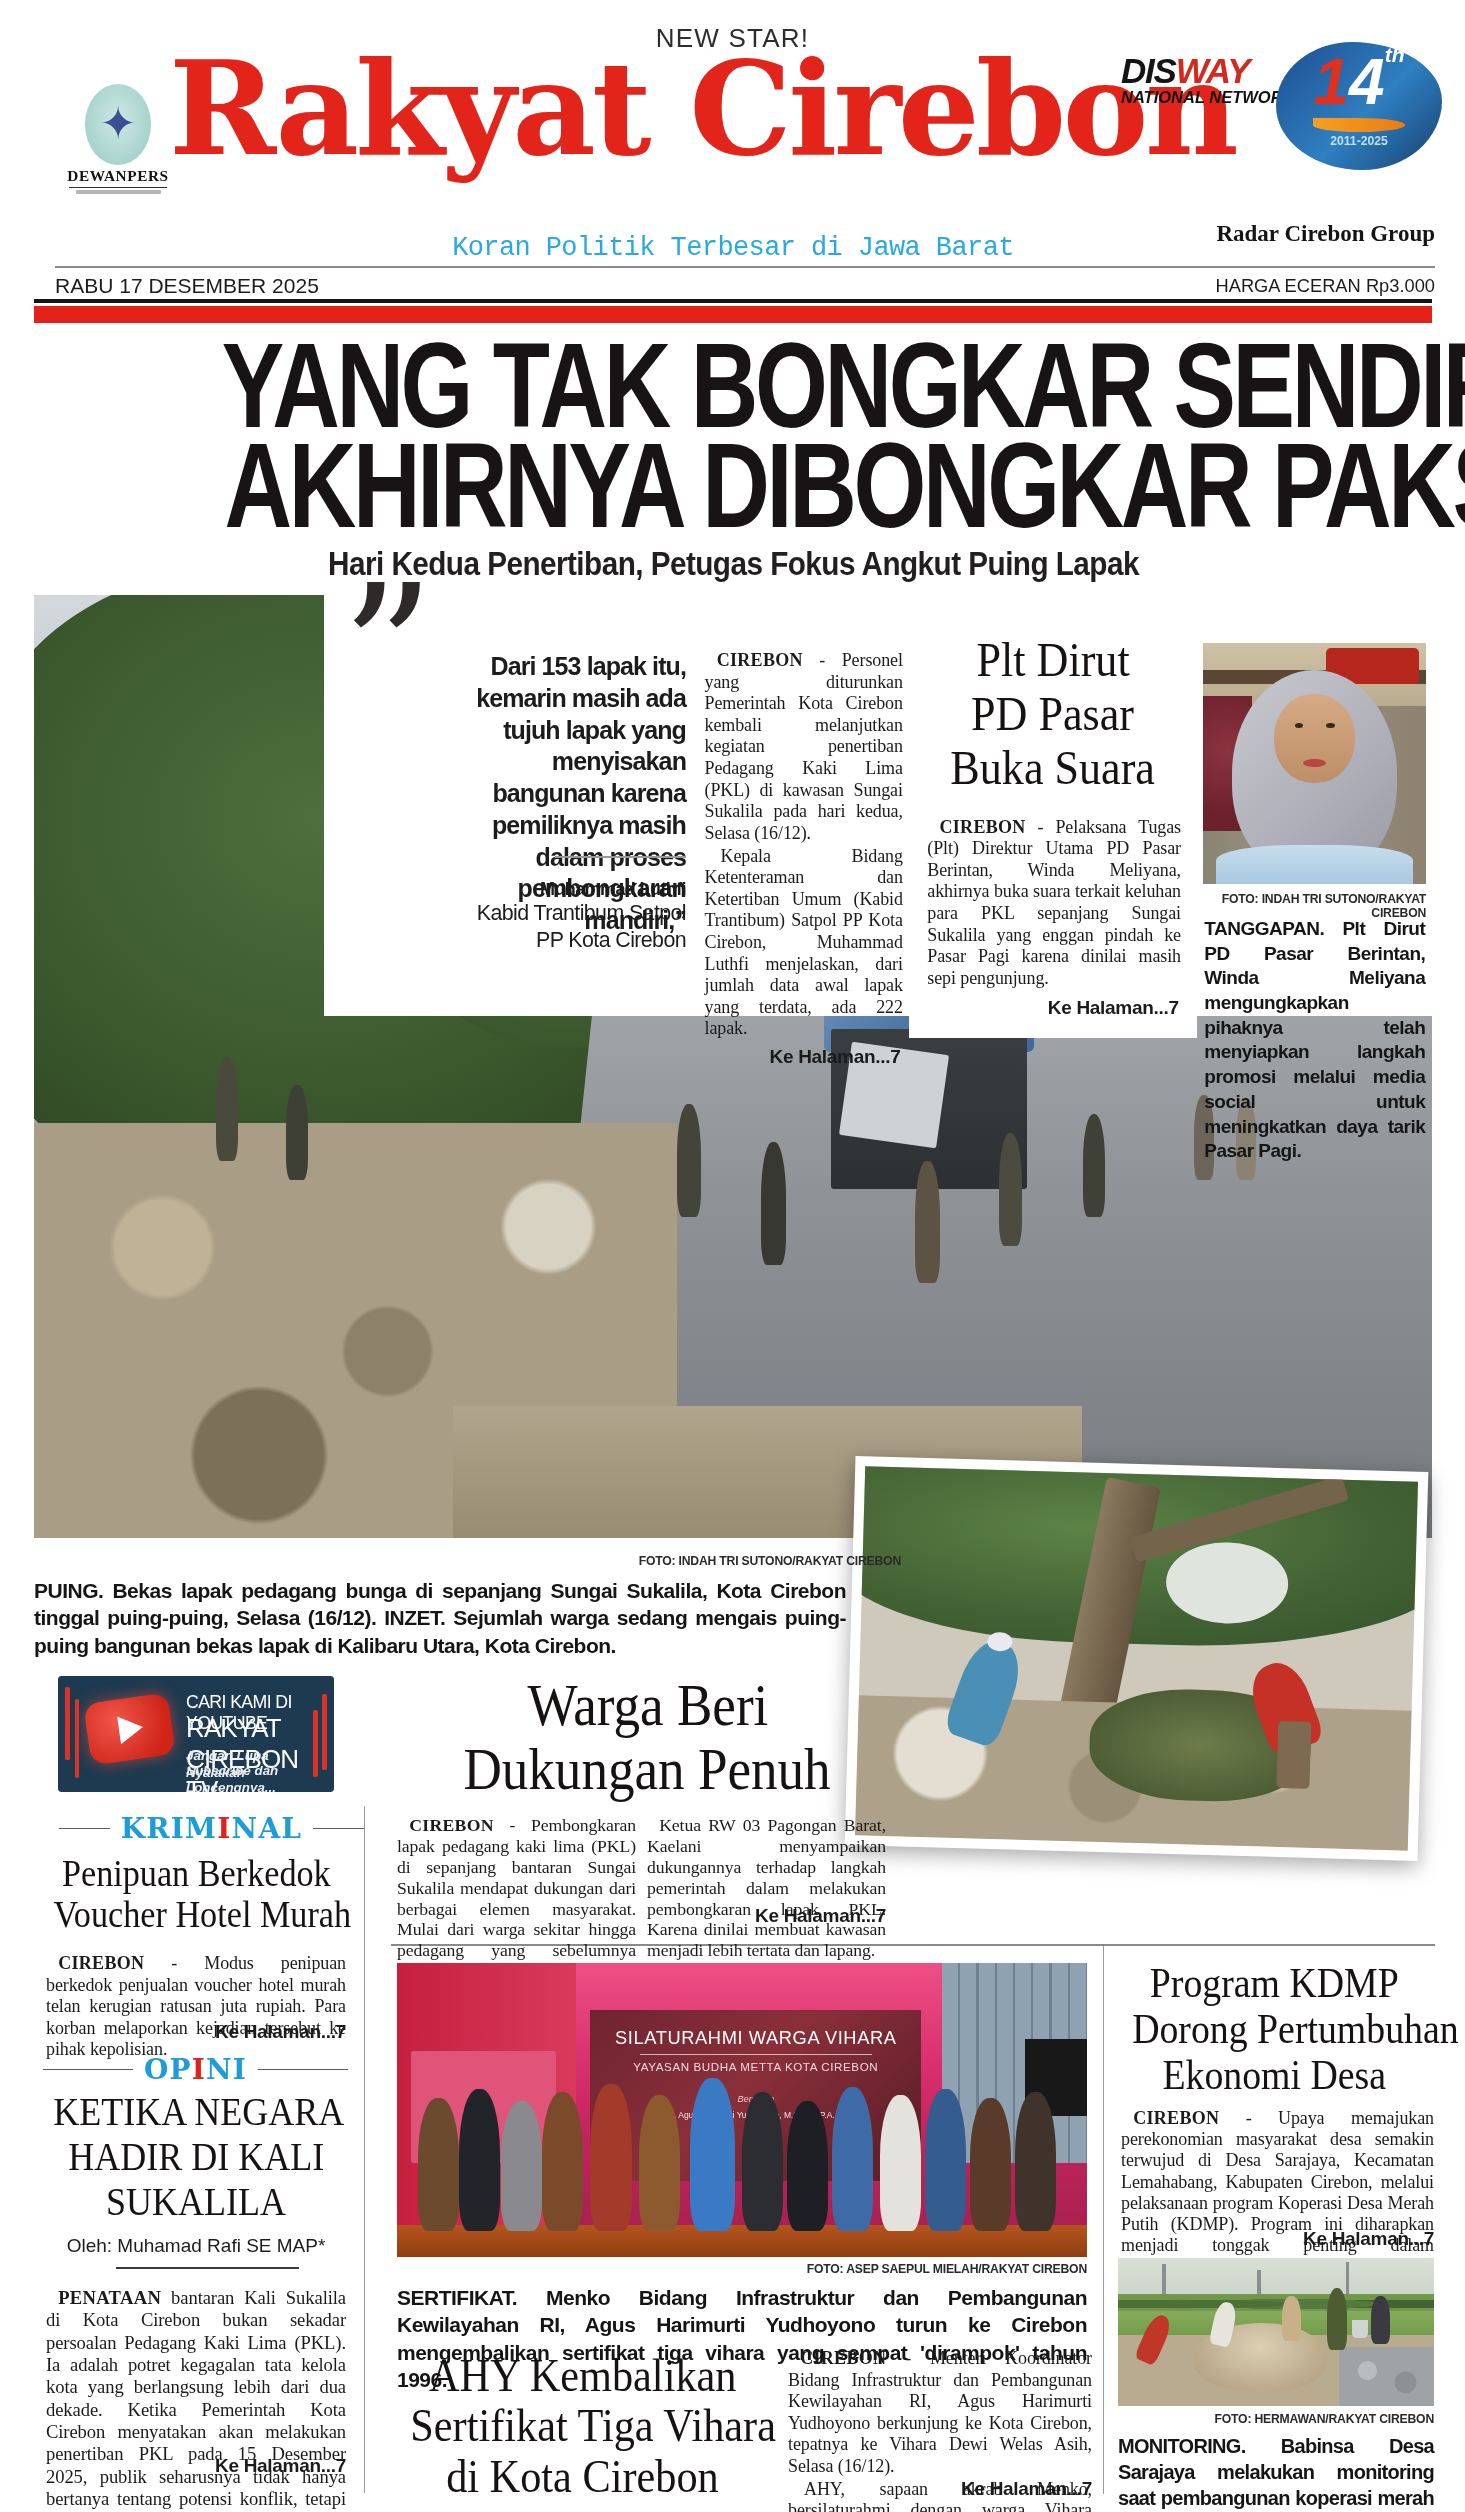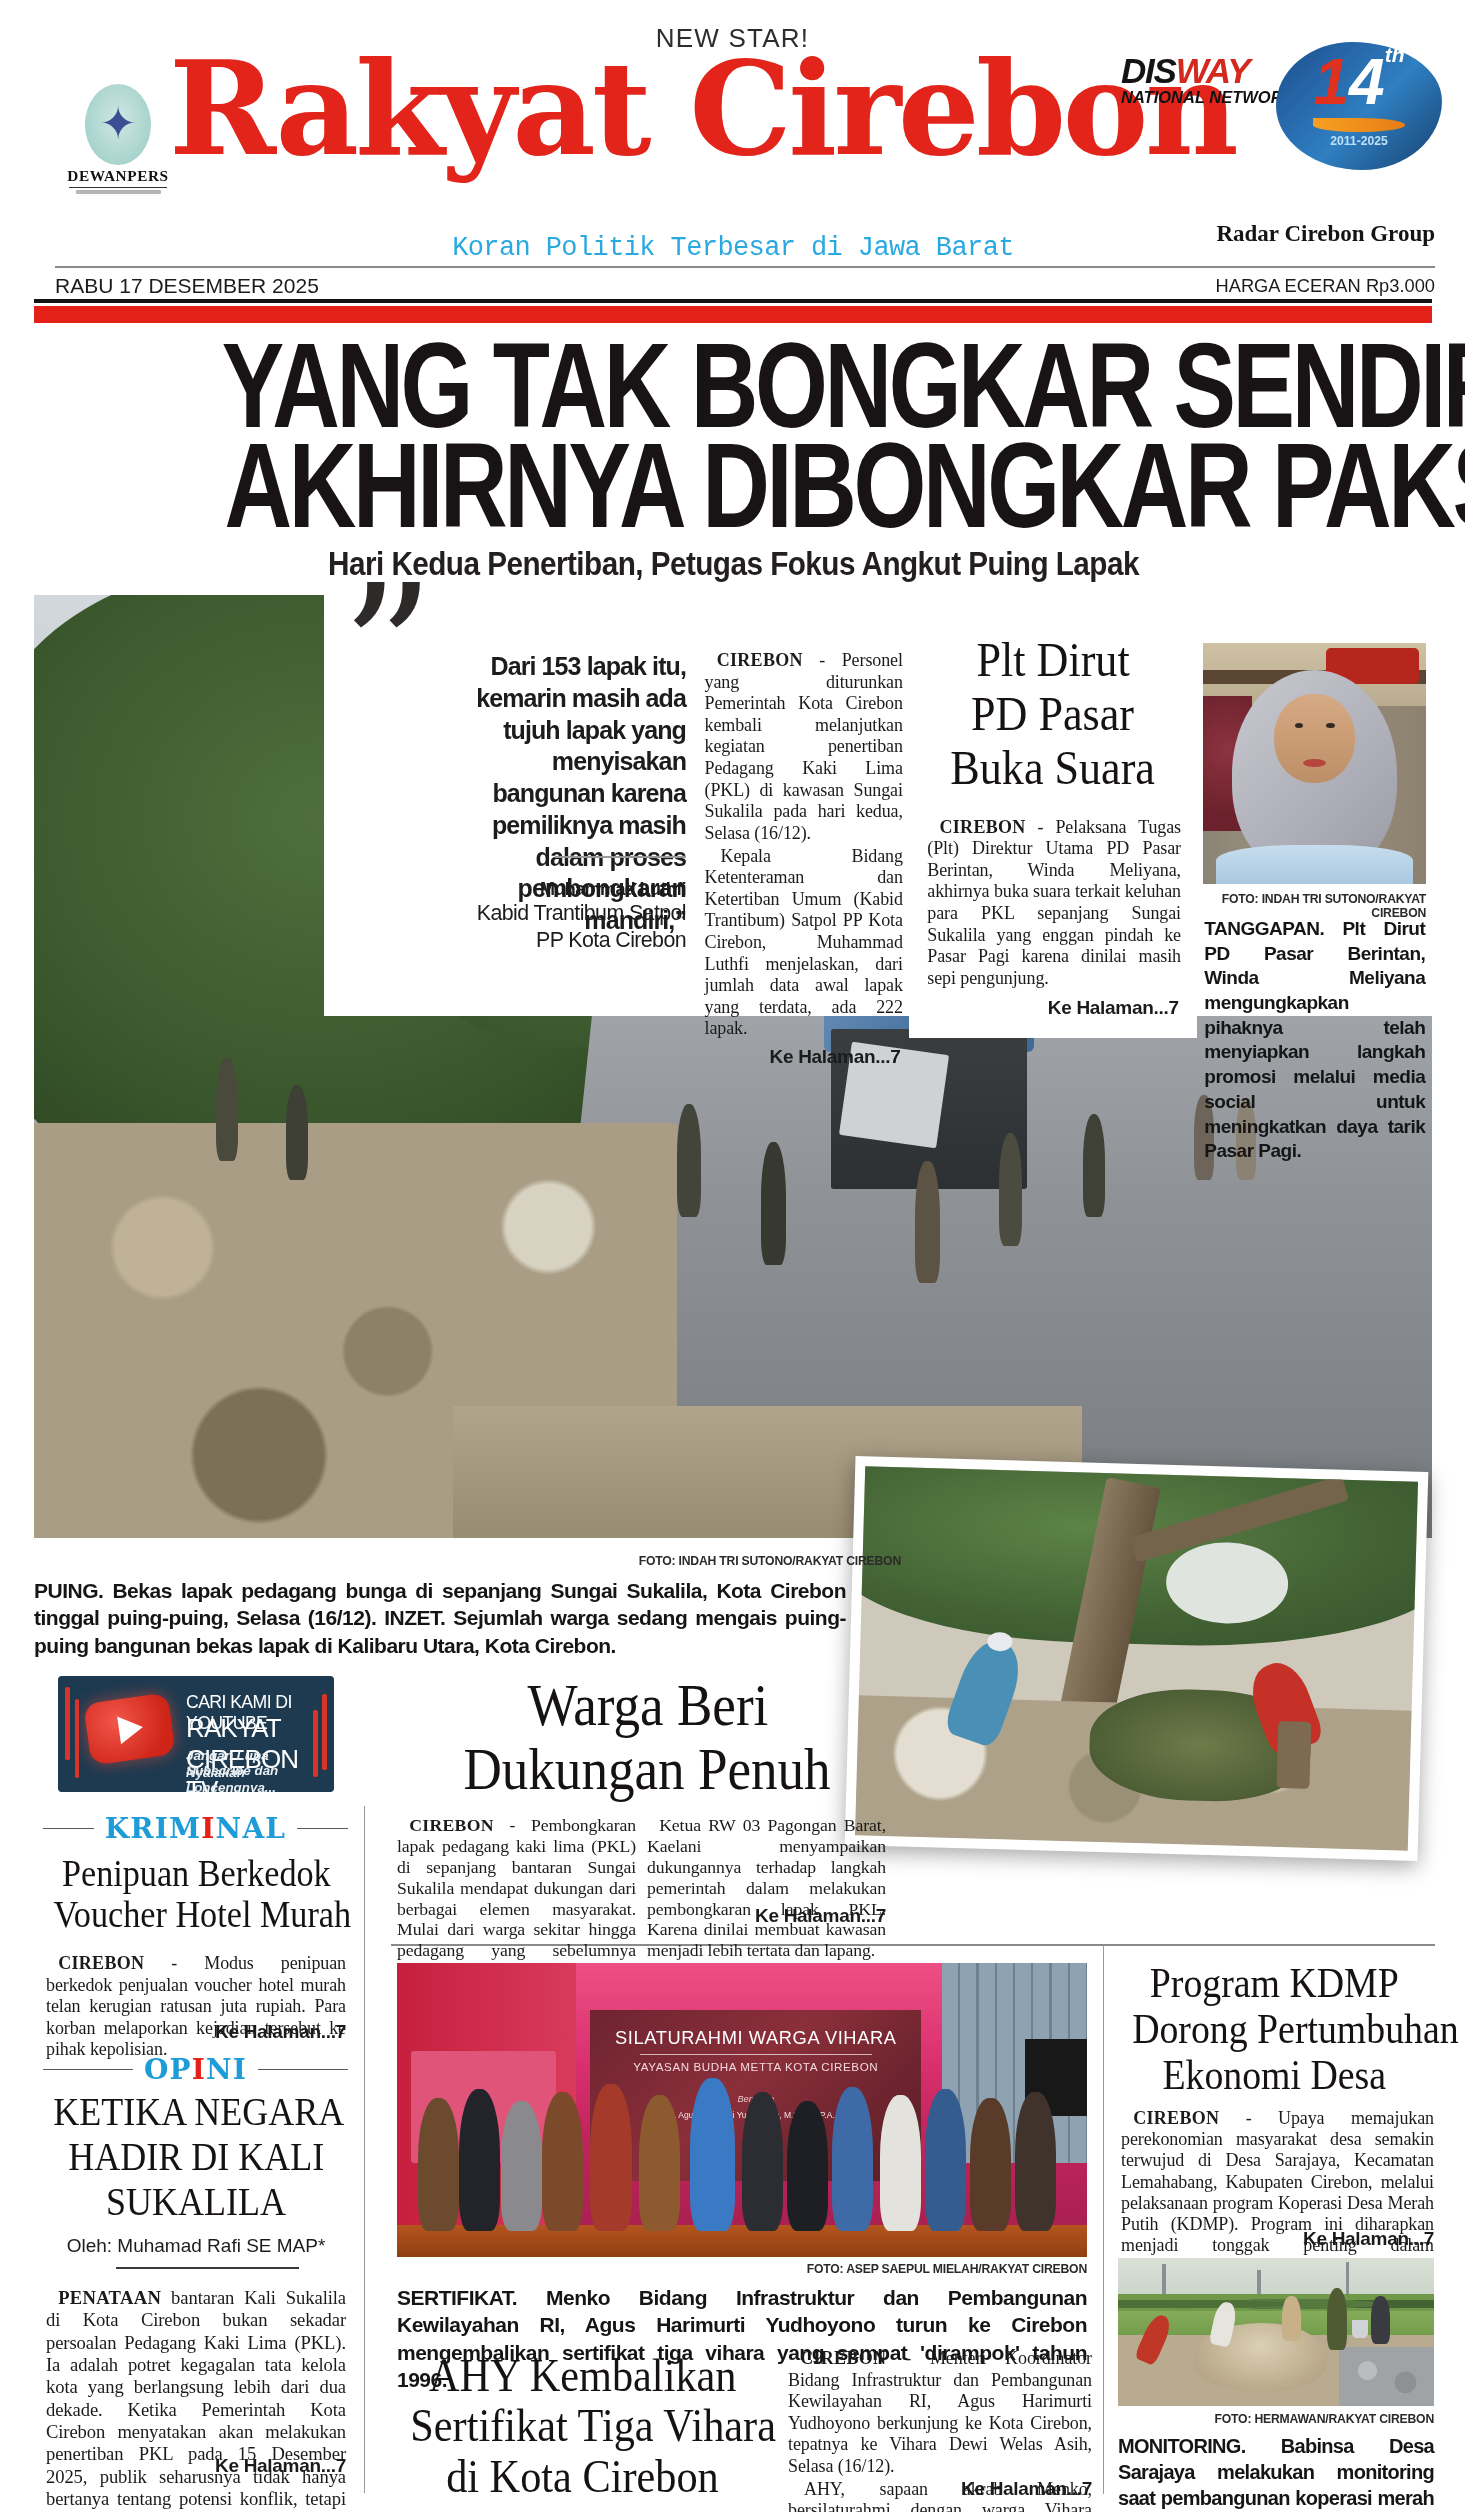--- a/index.html
+++ b/index.html
@@ -201,21 +201,21 @@
     <div style="position:absolute;right:16.5px;top:34px;width:4.3px;height:67px;background:#d8342a;border-radius:1.8px;"></div>
     <div style="position:absolute;left:29px;top:22px;width:85px;height:62px;background:radial-gradient(circle at 35% 35%,#f2564a,#cf2418 75%);border-radius:16px;transform:rotate(-8deg);box-shadow:0 0 16px rgba(240,80,60,.55);">
       <div style="position:absolute;left:32px;top:17px;width:0;height:0;border-left:24.4px solid #fff;border-top:14px solid transparent;border-bottom:14px solid transparent;"></div>
     </div>
     <div class="sans bold" style="position:absolute;left:128px;top:16px;font-size:17.7px;color:#fff;letter-spacing:-0.6px;">CARI KAMI DI YOUTUBE</div>
     <div class="sans bold" style="position:absolute;left:128px;top:37px;font-size:26px;color:#fff;letter-spacing:-0.9px;">RAKYAT CIREBON TV</div>
     <div class="sans" style="position:absolute;left:128px;top:72px;font-size:13.4px;font-style:italic;font-weight:bold;color:#e8eef2;">Jangan Lupa Subscribe dan</div>
     <div class="sans" style="position:absolute;left:128px;top:89px;font-size:13.4px;font-style:italic;font-weight:bold;color:#e8eef2;">Nyalakan Loncengnya...</div>
   </div>
 
-  <div class="abs sec-head" style="left:43px;top:1812px;width:305px;">
+  <div class="abs sec-head" style="left:59px;top:1812px;width:305px;">
     <div class="bar"></div>
     <div class="sec-label">
       <span>KRIM</span><span class="red">I</span><span>NAL</span>
     </div>
     <div class="bar"></div>
   </div>
   <div class="abs body-text" style="left:46px;top:1953px;width:300px;">
     <p class="first"><span class="lead">CIREBON</span><span> - Modus penipuan berkedok penjualan voucher hotel murah telan kerugian ratusan juta rupiah. Para korban melaporkan kejadian tersebut ke pihak kepolisian.</span></p>
   </div>
   <div class="abs center serif-head" style="left:37px;top:1853px;width:318px;font-size:38px;line-height:1.08;">

